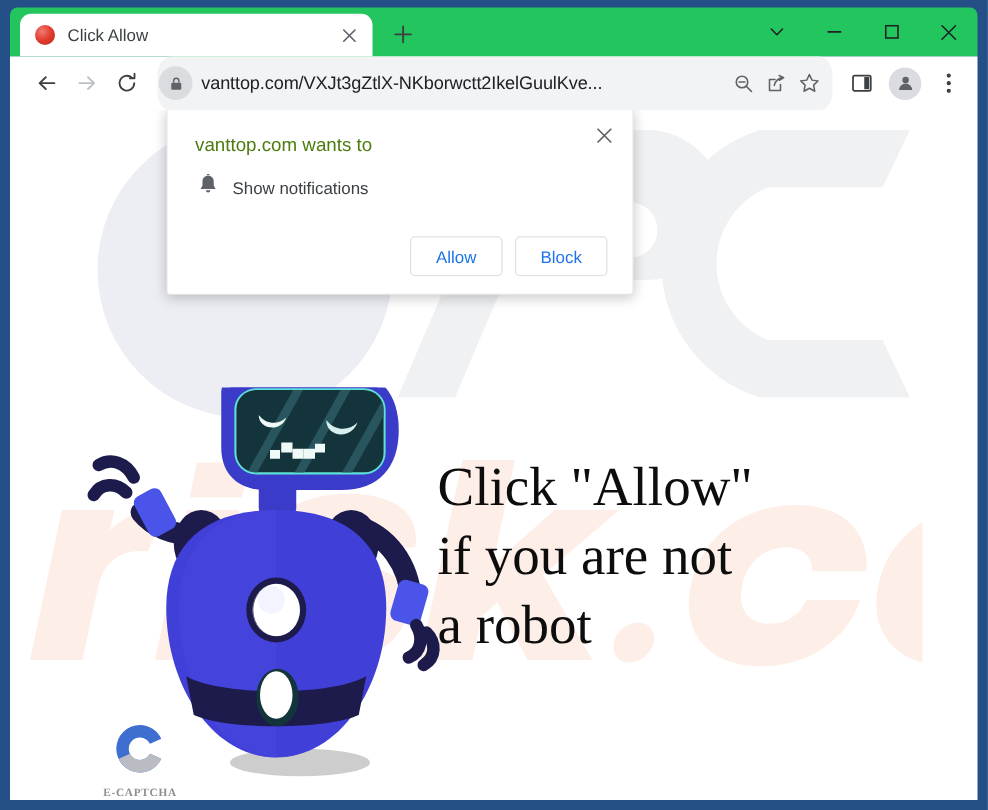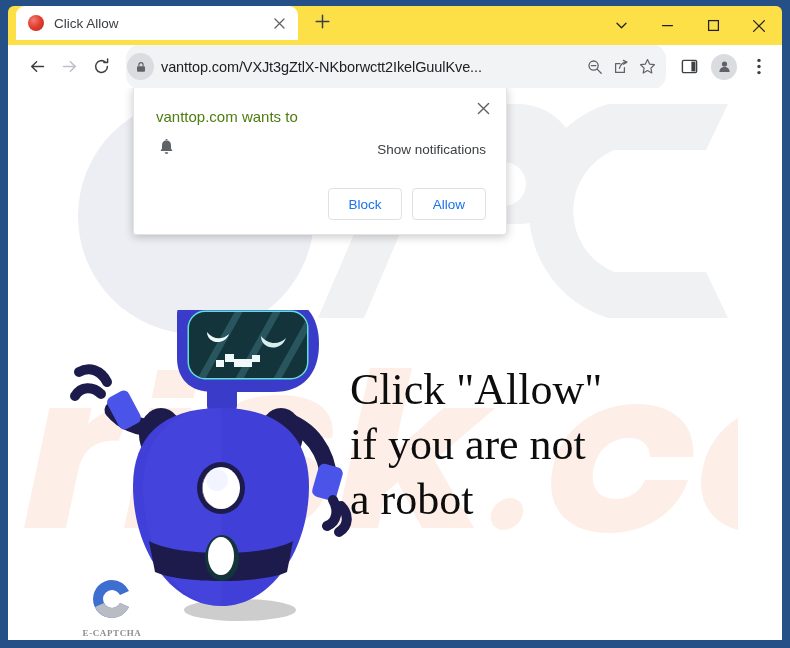--- a/index.html
+++ b/index.html
@@ -18,23 +18,24 @@
     left: 0; top: 0;
     width: 790px; height: 648px;
     background: #255087;
     padding: 6px 8px 8px 8px;
   }
 
   
   .tabstrip {
     position: relative;
     height: 39px;
-    background: #fde047;
+    background: #22c55e;
     border-radius: 6px 6px 0 0;
     display: flex;
+    align-items: flex-end;
   }
 
   .tab {
     position: relative;
     margin-left: 8px;
     width: 282px;
     height: 34px;
     background: #ffffff;
     border-radius: 9px 9px 0 0;
     display: flex;
@@ -262,21 +263,20 @@
   .notif-title {
     font-size: 15px;
     color: #4d7c0f;
     margin: 1px 0 14px 0;
   }
   .notif-row {
     display: flex;
     align-items: center;
     gap: 12px;
     margin-left: 3px;
-    justify-content: space-between;
   }
   .notif-row .bell { color: #5f6368; flex: 0 0 auto; }
   .notif-perm {
     font-size: 13.5px;
     color: #3c4043;
   }
   .notif-actions {
     display: flex;
     justify-content: flex-end;
     gap: 10px;
@@ -544,19 +544,19 @@
           <svg width="15" height="17" viewBox="0 0 15 17" aria-hidden="true">
             <path d="M7.5 1.6 C4.6 1.6 3 3.6 3 6.4 V9.4 L1.5 12.1 H13.5 L12 9.4 V6.4 C12 3.6 10.4 1.6 7.5 1.6 Z" fill="currentColor"></path>
             <path d="M7.5 0 a1.2 1.2 0 0 1 1.2 1.2 h-2.4 A1.2 1.2 0 0 1 7.5 0 Z" fill="currentColor"></path>
             <path d="M5.7 13.2 a1.8 1.8 0 0 0 3.6 0 Z" fill="currentColor"></path>
           </svg>
         </span>
         <span class="notif-perm">Show notifications</span>
       </div>
 
       <div class="notif-actions">
+        <button class="notif-btn">Allow</button>
         <button class="notif-btn">Block</button>
-        <button class="notif-btn">Allow</button>
       </div>
     </div>
 
   </div>
 </div>
 
 </body></html>

